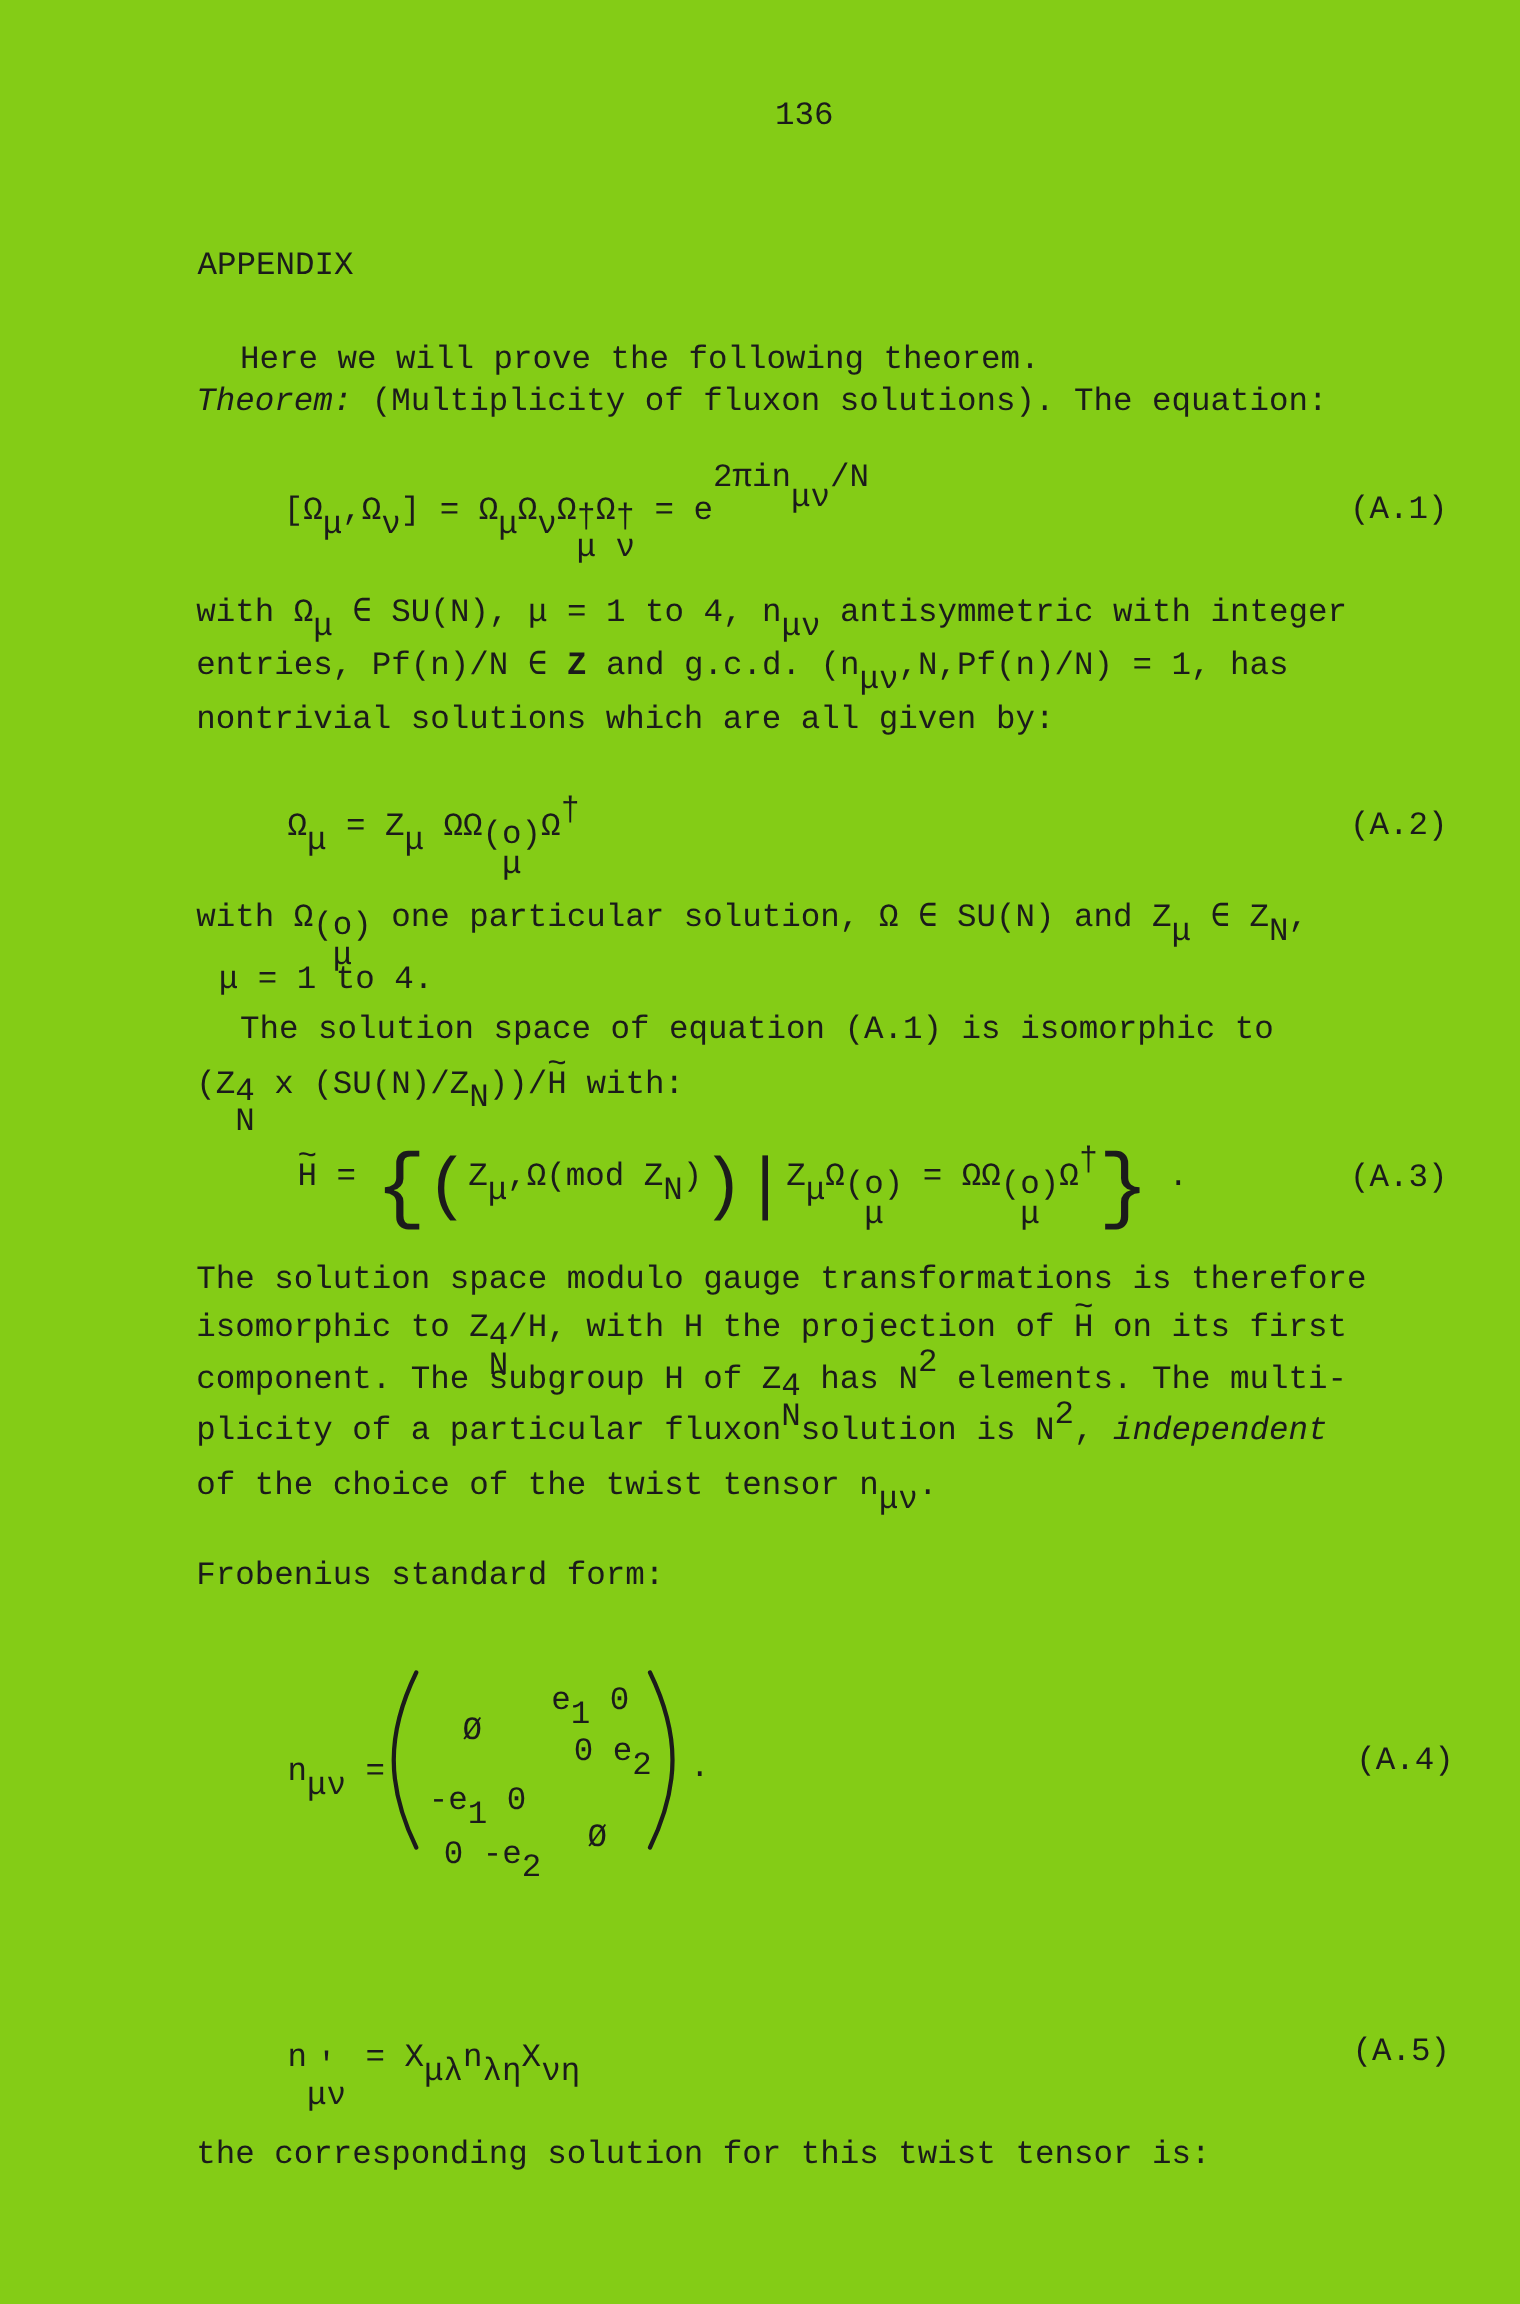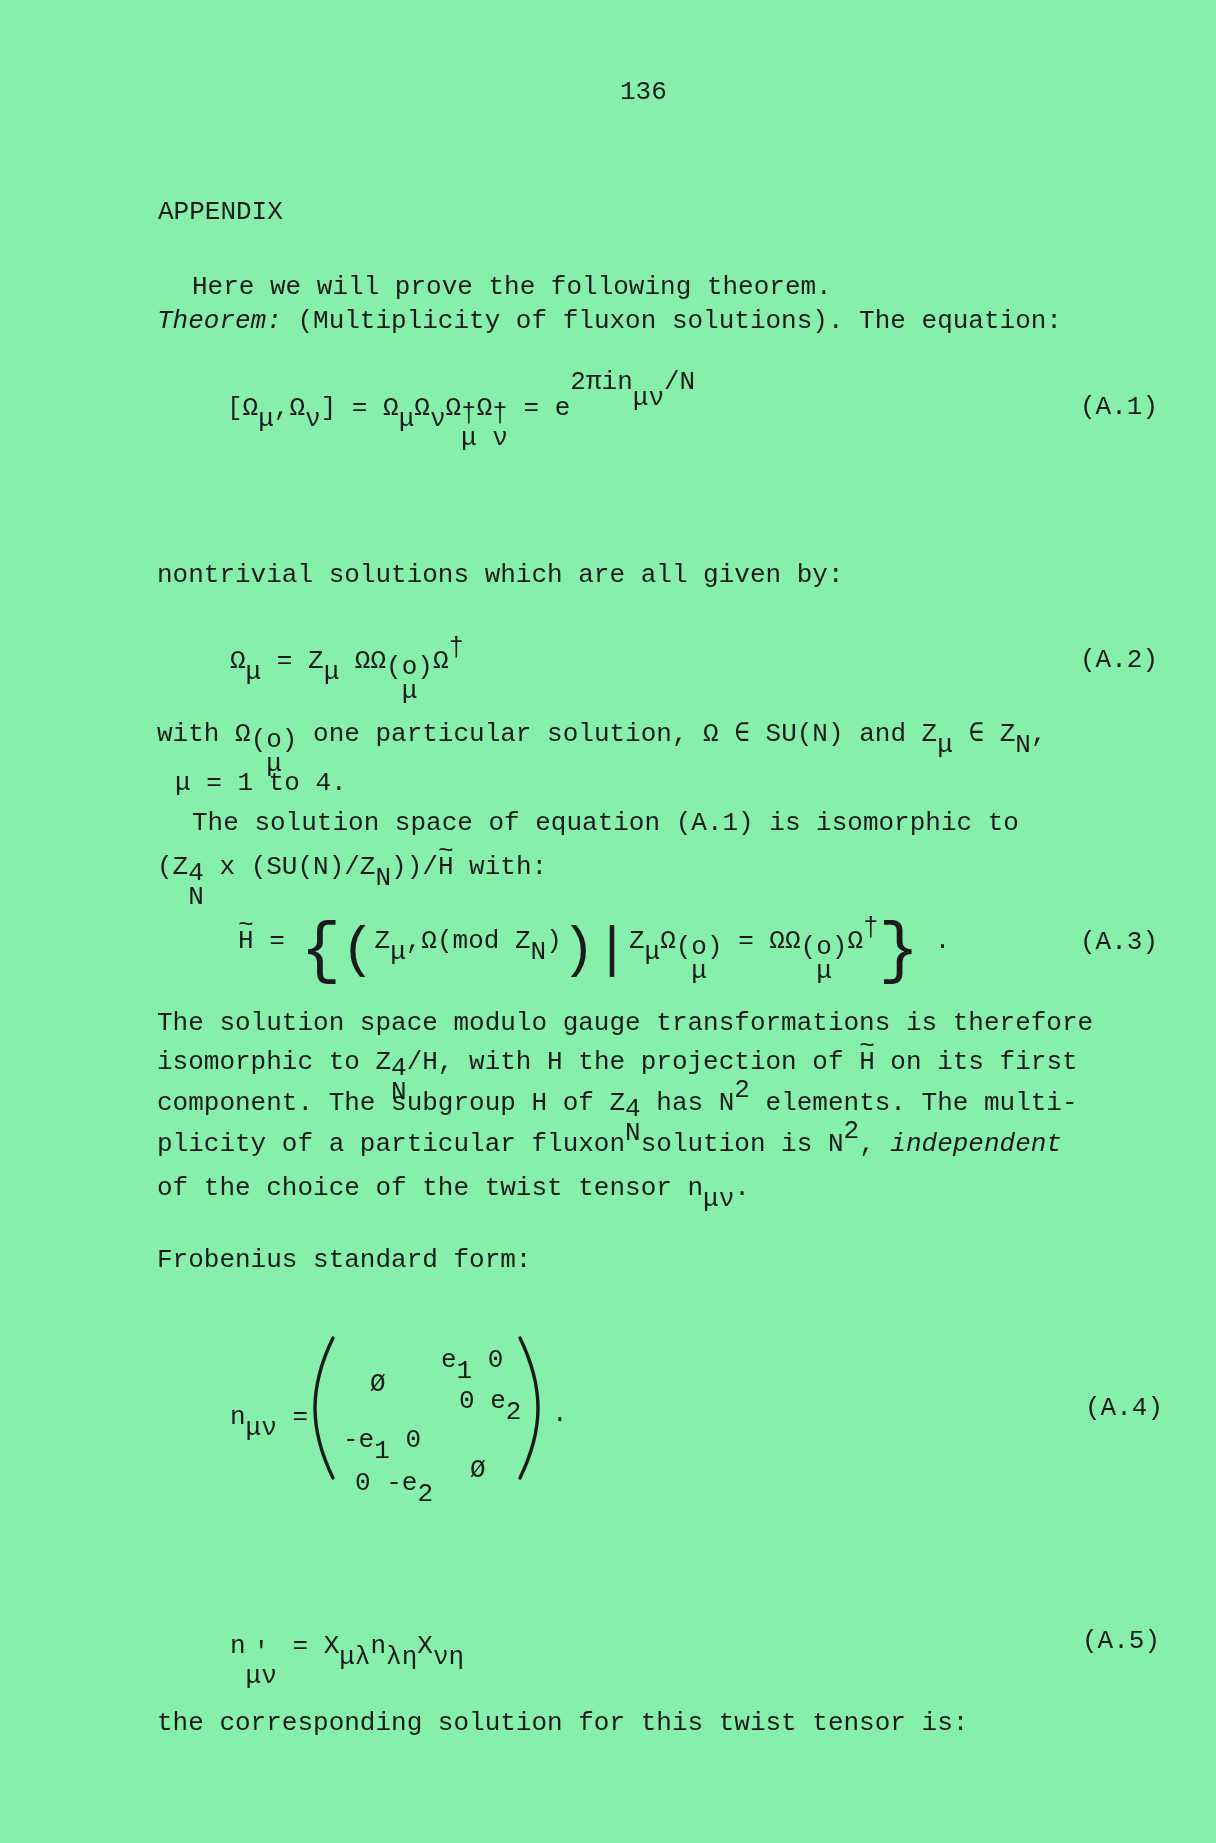--- a/index.html
+++ b/index.html
@@ -1,20 +1,20 @@
 <!DOCTYPE html>
 <html><head>
 <meta charset="utf-8">
 <style>
   html,body{margin:0;padding:0;background:#e8e8e8;}
   .page{
     position:relative;
     width:1216px;height:1843px;
     margin:0 auto;
-    background:#86efac;
+    background:#84cc16;
     font-family:"Liberation Mono","DejaVu Sans Mono",monospace;
     font-size:26px;
     color:#1b1b1b;
     overflow:hidden;
   }
   .abs{position:absolute;white-space:pre;line-height:1.25;}
   
   .seg-i{font-style:italic;margin-top:44px;}
   .seg-bd{font-weight:bold;}
   .seg-b{position:relative;top:0.42em;}
@@ -69,20 +69,22 @@
 
   <div class="abs" id="pageno">136</div>
   <div class="abs" id="heading">APPENDIX</div>
 
   <div class="abs" id="intro1"><span>Here we will prove the following theorem.</span></div>
   <div class="abs" id="intro2"><span class="seg-i">Theorem:</span><span> (Multiplicity of fluxon solutions). The equation:</span></div>
 
   <div class="abs" id="eq1"><span>[Ω</span><span class="seg-b">μ</span><span>,Ω</span><span class="seg-b">ν</span><span>] = Ω</span><span class="seg-b">μ</span><span>Ω</span><span class="seg-b">ν</span><span>Ω</span><span class="st"><span>†</span><span>μ</span></span><span>Ω</span><span class="st"><span>†</span><span>ν</span></span><span> = e</span><span class="seg-p2">2πin</span><span class="seg-p1">μν</span><span class="seg-p2">/N</span></div>
   <div class="abs" id="lab1">(A.1)</div>
 
+  <div class="abs" id="p1l1"><span>with Ω</span><span class="seg-b">μ</span><span> ∈ SU(N), μ = 1 to 4, n</span><span class="seg-b">μν</span><span> antisymmetric with integer</span></div>
+  <div class="abs" id="p1l2"><span>entries, Pf(n)/N ∈ </span><span class="seg-bd">Z</span><span> and g.c.d. (n</span><span class="seg-b">μν</span><span>,N,Pf(n)/N) = 1, has</span></div>
   <div class="abs" id="p1l3"><span>nontrivial solutions which are all given by:</span></div>
 
   <div class="abs" id="eq2"><span>Ω</span><span class="seg-b">μ</span><span> = Z</span><span class="seg-b">μ</span><span> ΩΩ</span><span class="st"><span>(o)</span><span>μ</span></span><span>Ω</span><span class="seg-p">†</span></div>
   <div class="abs" id="lab2">(A.2)</div>
 
   <div class="abs" id="p2l1"><span>with Ω</span><span class="st"><span>(o)</span><span>μ</span></span><span> one particular solution, Ω ∈ SU(N) and Z</span><span class="seg-b">μ</span><span> ∈ Z</span><span class="seg-b">N</span><span>,</span></div>
   <div class="abs" id="p2l2"><span>μ = 1 to 4.</span></div>
 
   <div class="abs" id="p3l1"><span>The solution space of equation (A.1) is isomorphic to</span></div>
   <div class="abs" id="p3l2"><span>(Z</span><span class="st"><span>4</span><span>N</span></span><span> x (SU(N)/Z</span><span class="seg-b">N</span><span>))/</span><span class="ov">H<span class="over">~</span></span><span> with:</span></div>

